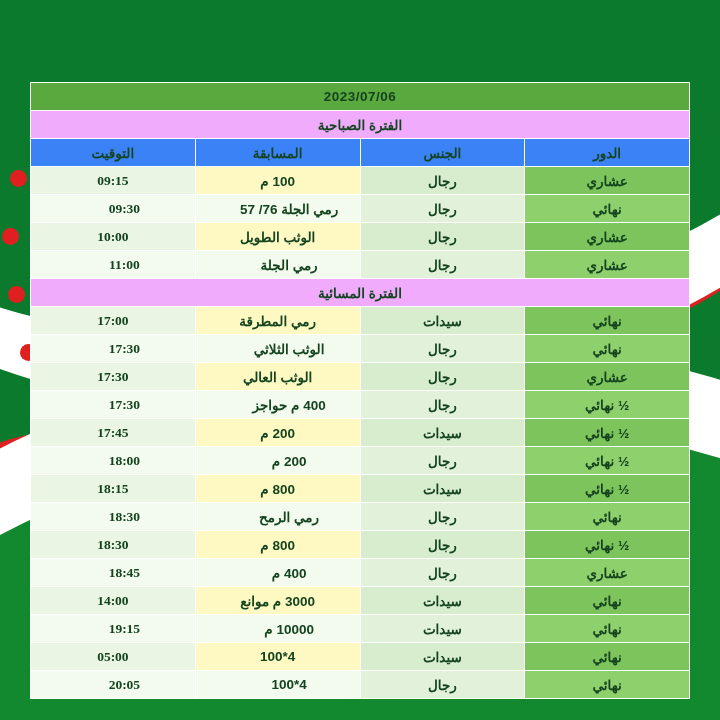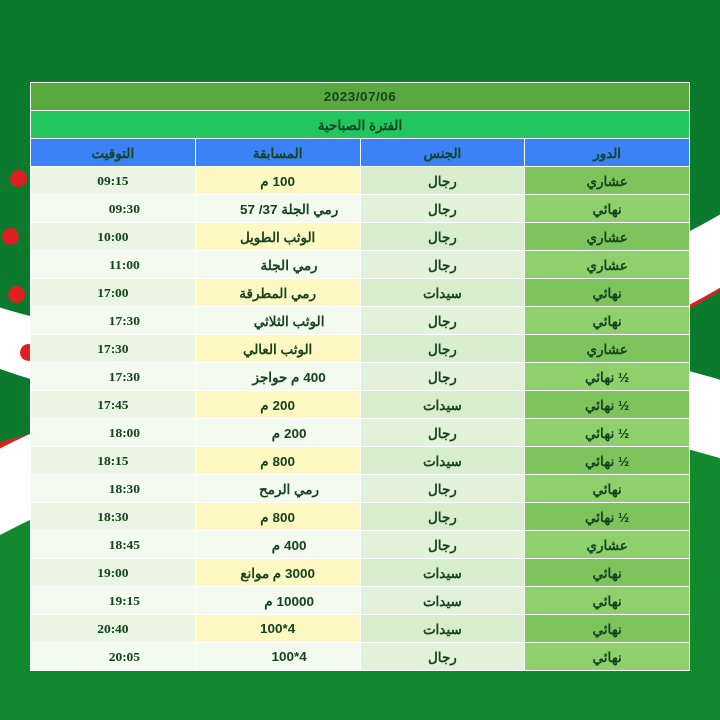--- a/index.html
+++ b/index.html
@@ -126,21 +126,21 @@
   }
 
   .title-row td {
     background: #5aa93f;
     color: #ffffff;
     height: 30px;
     font-size: 17px;
     letter-spacing: .5px;
   }
   .session-row td {
-    background: #22c55e;
+    background: #f0abfc;
     color: #ffffff;
     height: 26px;
     font-size: 14px;
   }
   .head-row td {
     background: #3b82f6;
     color: #0f3d1a;
     height: 26px;
     font-size: 14.5px;
   }
@@ -200,36 +200,39 @@
 
         <tr>
           <td class="c-round">عشاري</td>
           <td class="c-gender">رجال</td>
           <td class="c-event">100 م</td>
           <td class="c-time">09:15</td>
         </tr>
         <tr class="alt">
           <td class="c-round">نهائي</td>
           <td class="c-gender">رجال</td>
-          <td class="c-event">رمي الجلة 37/ 57</td>
+          <td class="c-event">رمي الجلة 76/ 57</td>
           <td class="c-time">09:30</td>
         </tr>
         <tr>
           <td class="c-round">عشاري</td>
           <td class="c-gender">رجال</td>
           <td class="c-event">الوثب الطويل</td>
           <td class="c-time">10:00</td>
         </tr>
         <tr class="alt">
           <td class="c-round">عشاري</td>
           <td class="c-gender">رجال</td>
           <td class="c-event">رمي الجلة</td>
           <td class="c-time">11:00</td>
         </tr>
 
+        <tr class="session-row">
+          <td colspan="4">الفترة المسائية</td>
+        </tr>
 
         <tr>
           <td class="c-round">نهائي</td>
           <td class="c-gender">سيدات</td>
           <td class="c-event">رمي المطرقة</td>
           <td class="c-time">17:00</td>
         </tr>
         <tr class="alt">
           <td class="c-round">نهائي</td>
           <td class="c-gender">رجال</td>
@@ -281,33 +284,33 @@
         <tr class="alt">
           <td class="c-round">عشاري</td>
           <td class="c-gender">رجال</td>
           <td class="c-event">400 م</td>
           <td class="c-time">18:45</td>
         </tr>
         <tr>
           <td class="c-round">نهائي</td>
           <td class="c-gender">سيدات</td>
           <td class="c-event">3000 م موانع</td>
-          <td class="c-time">19:00</td>
+          <td class="c-time">14:00</td>
         </tr>
         <tr class="alt">
           <td class="c-round">نهائي</td>
           <td class="c-gender">سيدات</td>
           <td class="c-event">10000 م</td>
           <td class="c-time">19:15</td>
         </tr>
         <tr>
           <td class="c-round">نهائي</td>
           <td class="c-gender">سيدات</td>
           <td class="c-event">4*100</td>
-          <td class="c-time">20:40</td>
+          <td class="c-time">05:00</td>
         </tr>
         <tr class="alt">
           <td class="c-round">نهائي</td>
           <td class="c-gender">رجال</td>
           <td class="c-event">4*100</td>
           <td class="c-time">20:05</td>
         </tr>
       </tbody>
     </table>
   </div>

